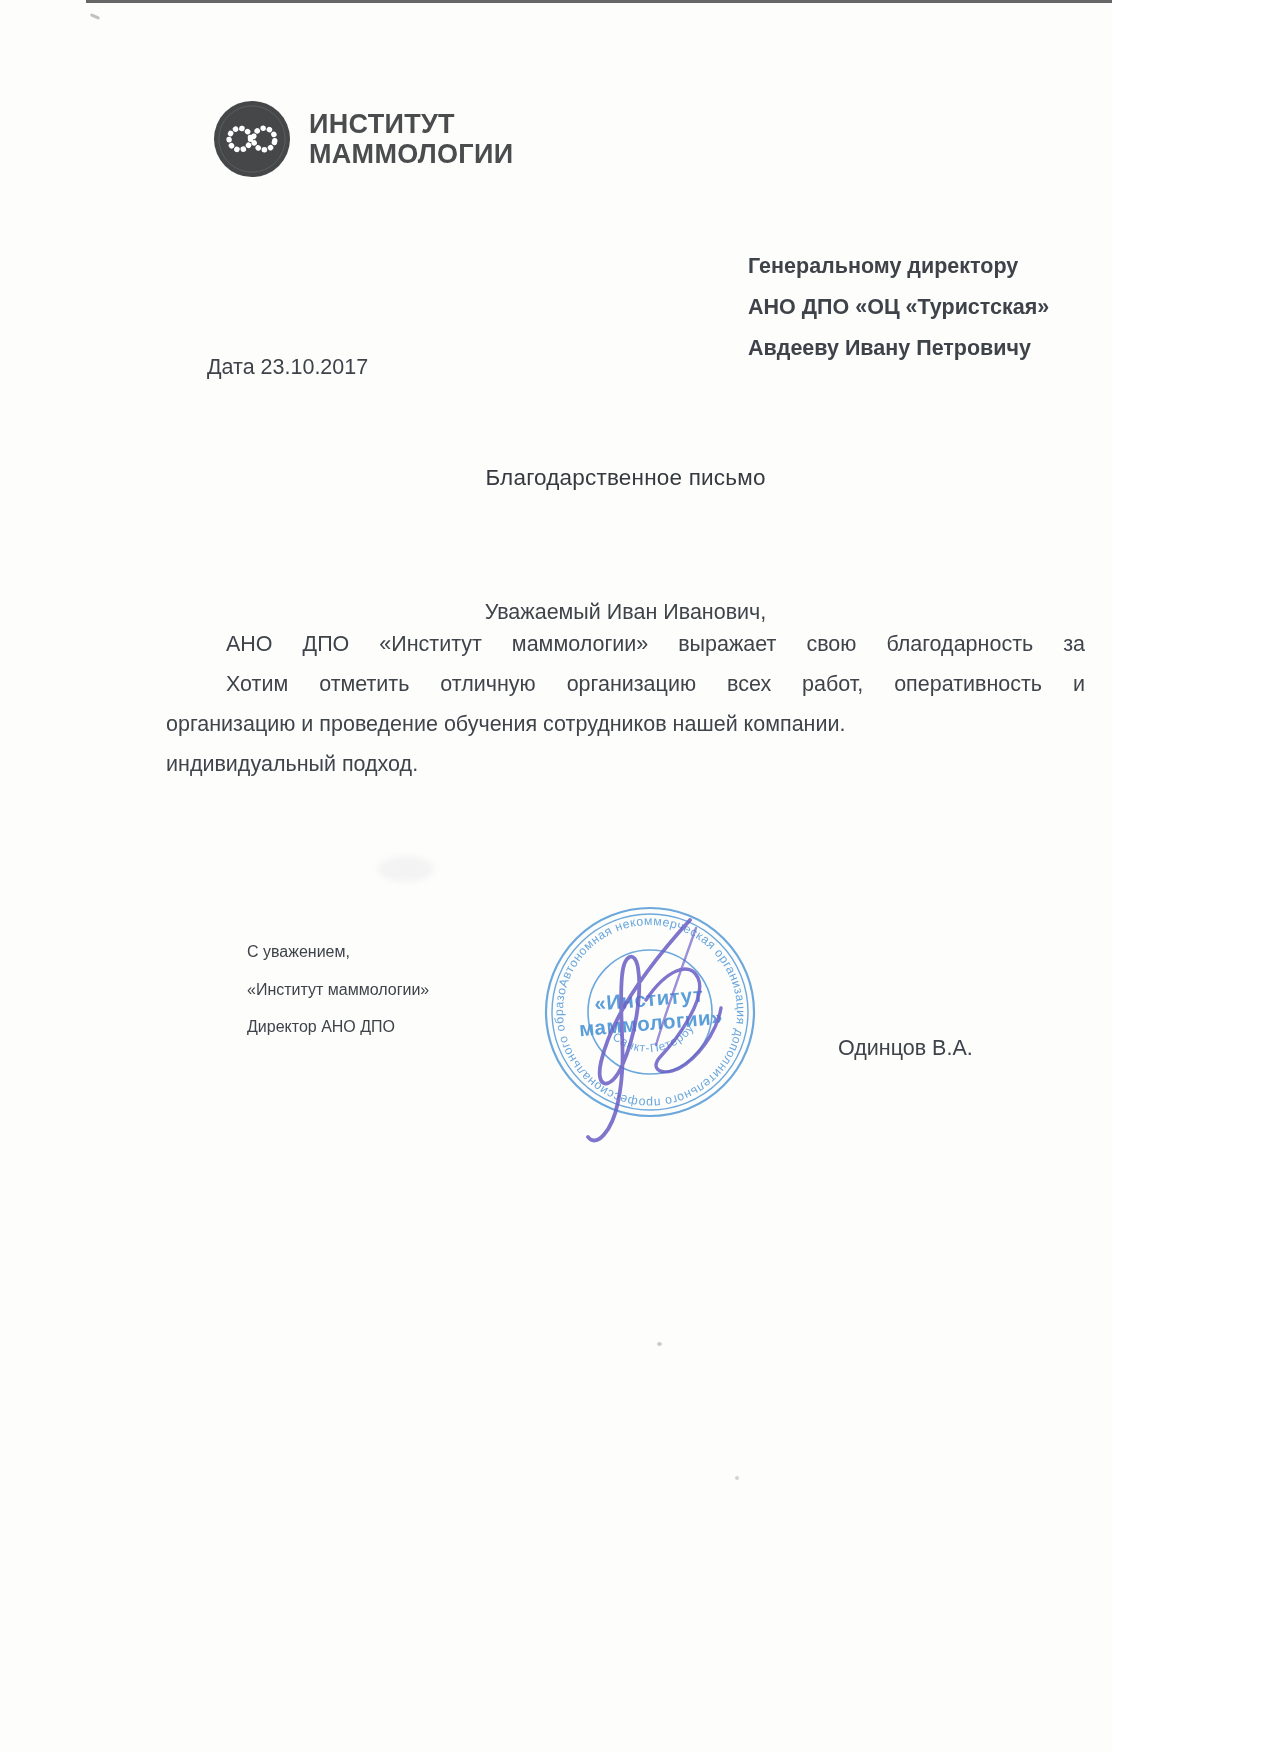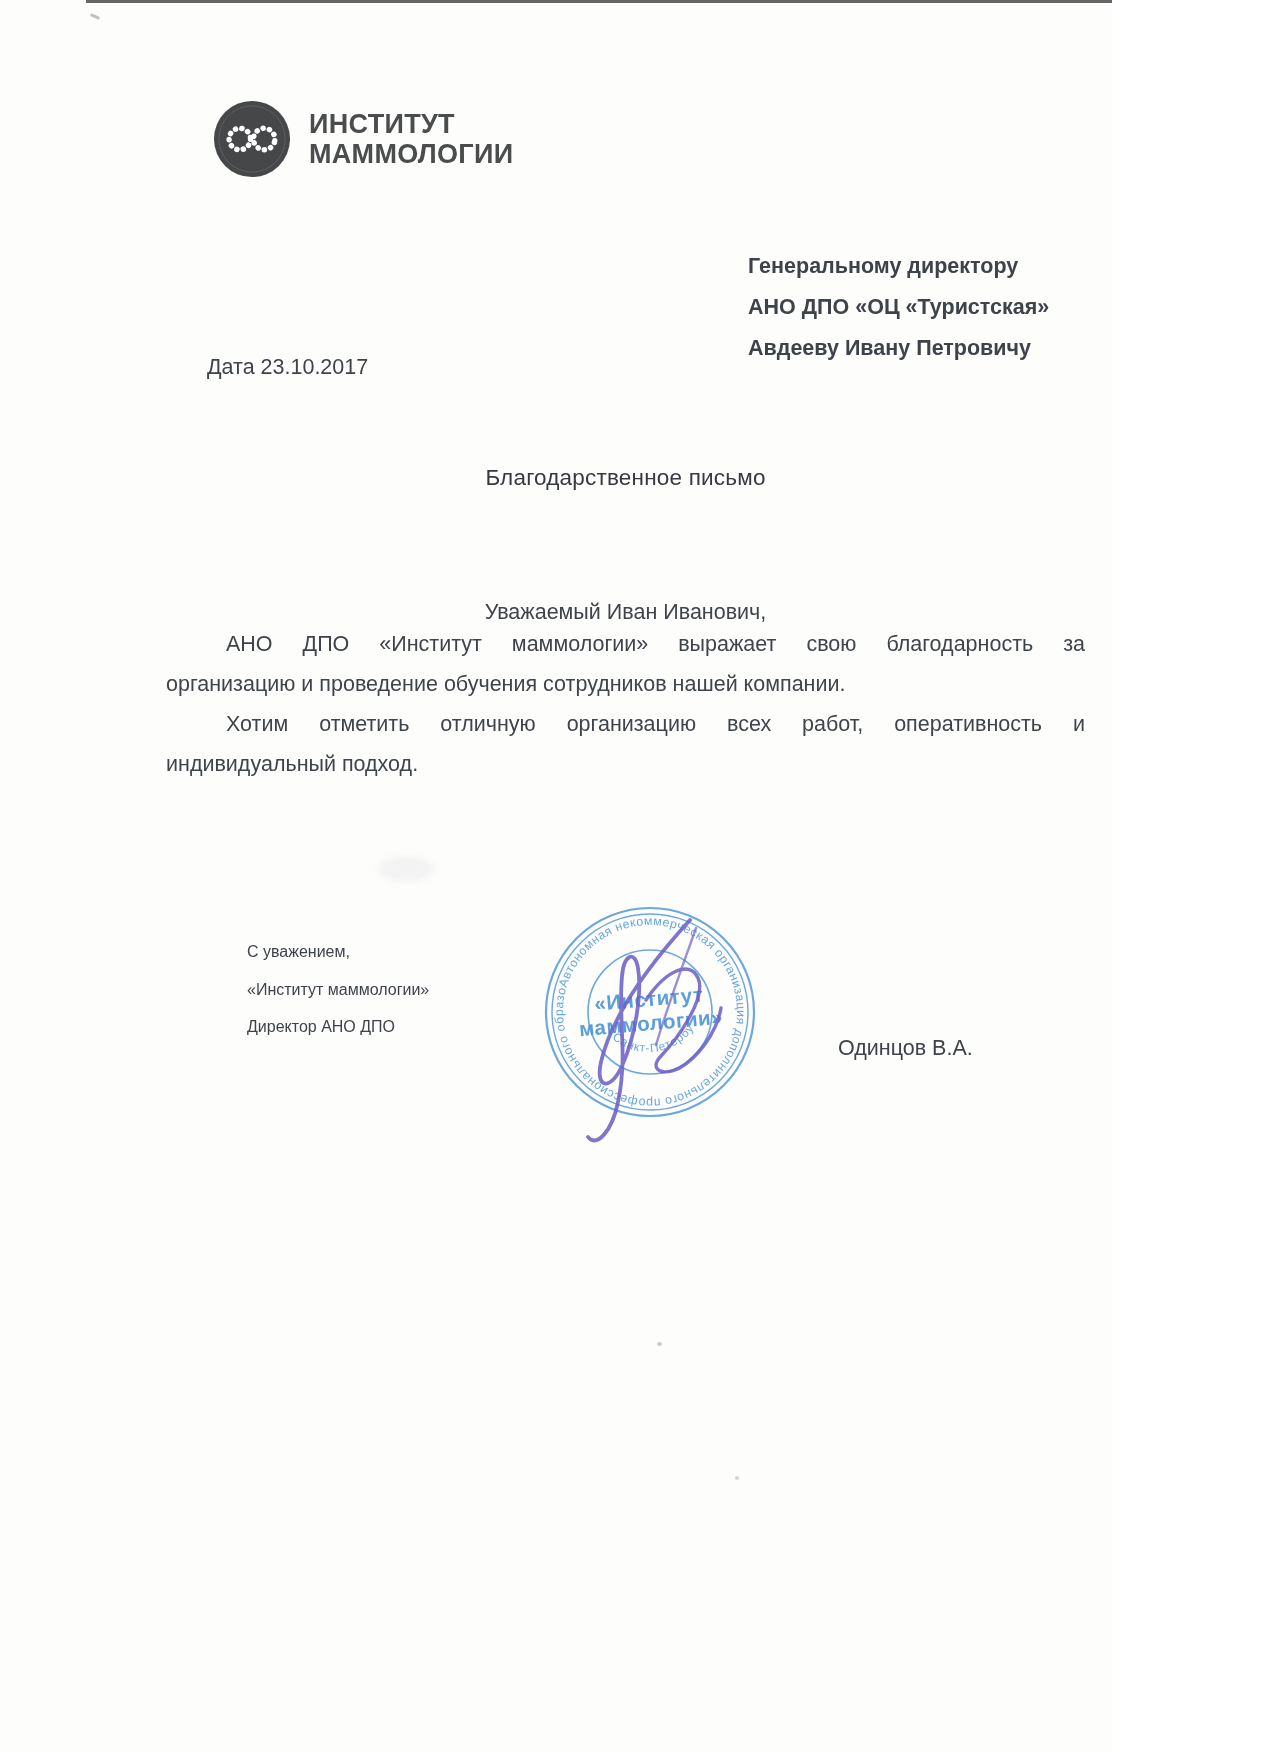--- a/index.html
+++ b/index.html
@@ -77,22 +77,22 @@
     <div>Авдееву Ивану Петровичу</div>
   </div>
 
   <div class="abs date-line">Дата 23.10.2017</div>
 
   <div class="abs title">Благодарственное письмо</div>
   <div class="abs salutation">Уважаемый Иван Иванович,</div>
 
   <div class="abs body-block">
     <div class="bline jl ind">АНО ДПО «Институт маммологии» выражает свою благодарность за</div>
+    <div class="bline jl ind">Хотим отметить отличную организацию всех работ, оперативность и</div>
     <div class="bline ll">организацию и проведение обучения сотрудников нашей компании.</div>
-    <div class="bline jl ind">Хотим отметить отличную организацию всех работ, оперативность и</div>
     <div class="bline ll">индивидуальный подход.</div>
   </div>
 
   <div class="abs signoff">
     <div>С уважением,</div>
     <div>«Институт маммологии»</div>
     <div>Директор АНО ДПО</div>
   </div>
   <div class="abs signer-name">Одинцов В.А.</div>
 

